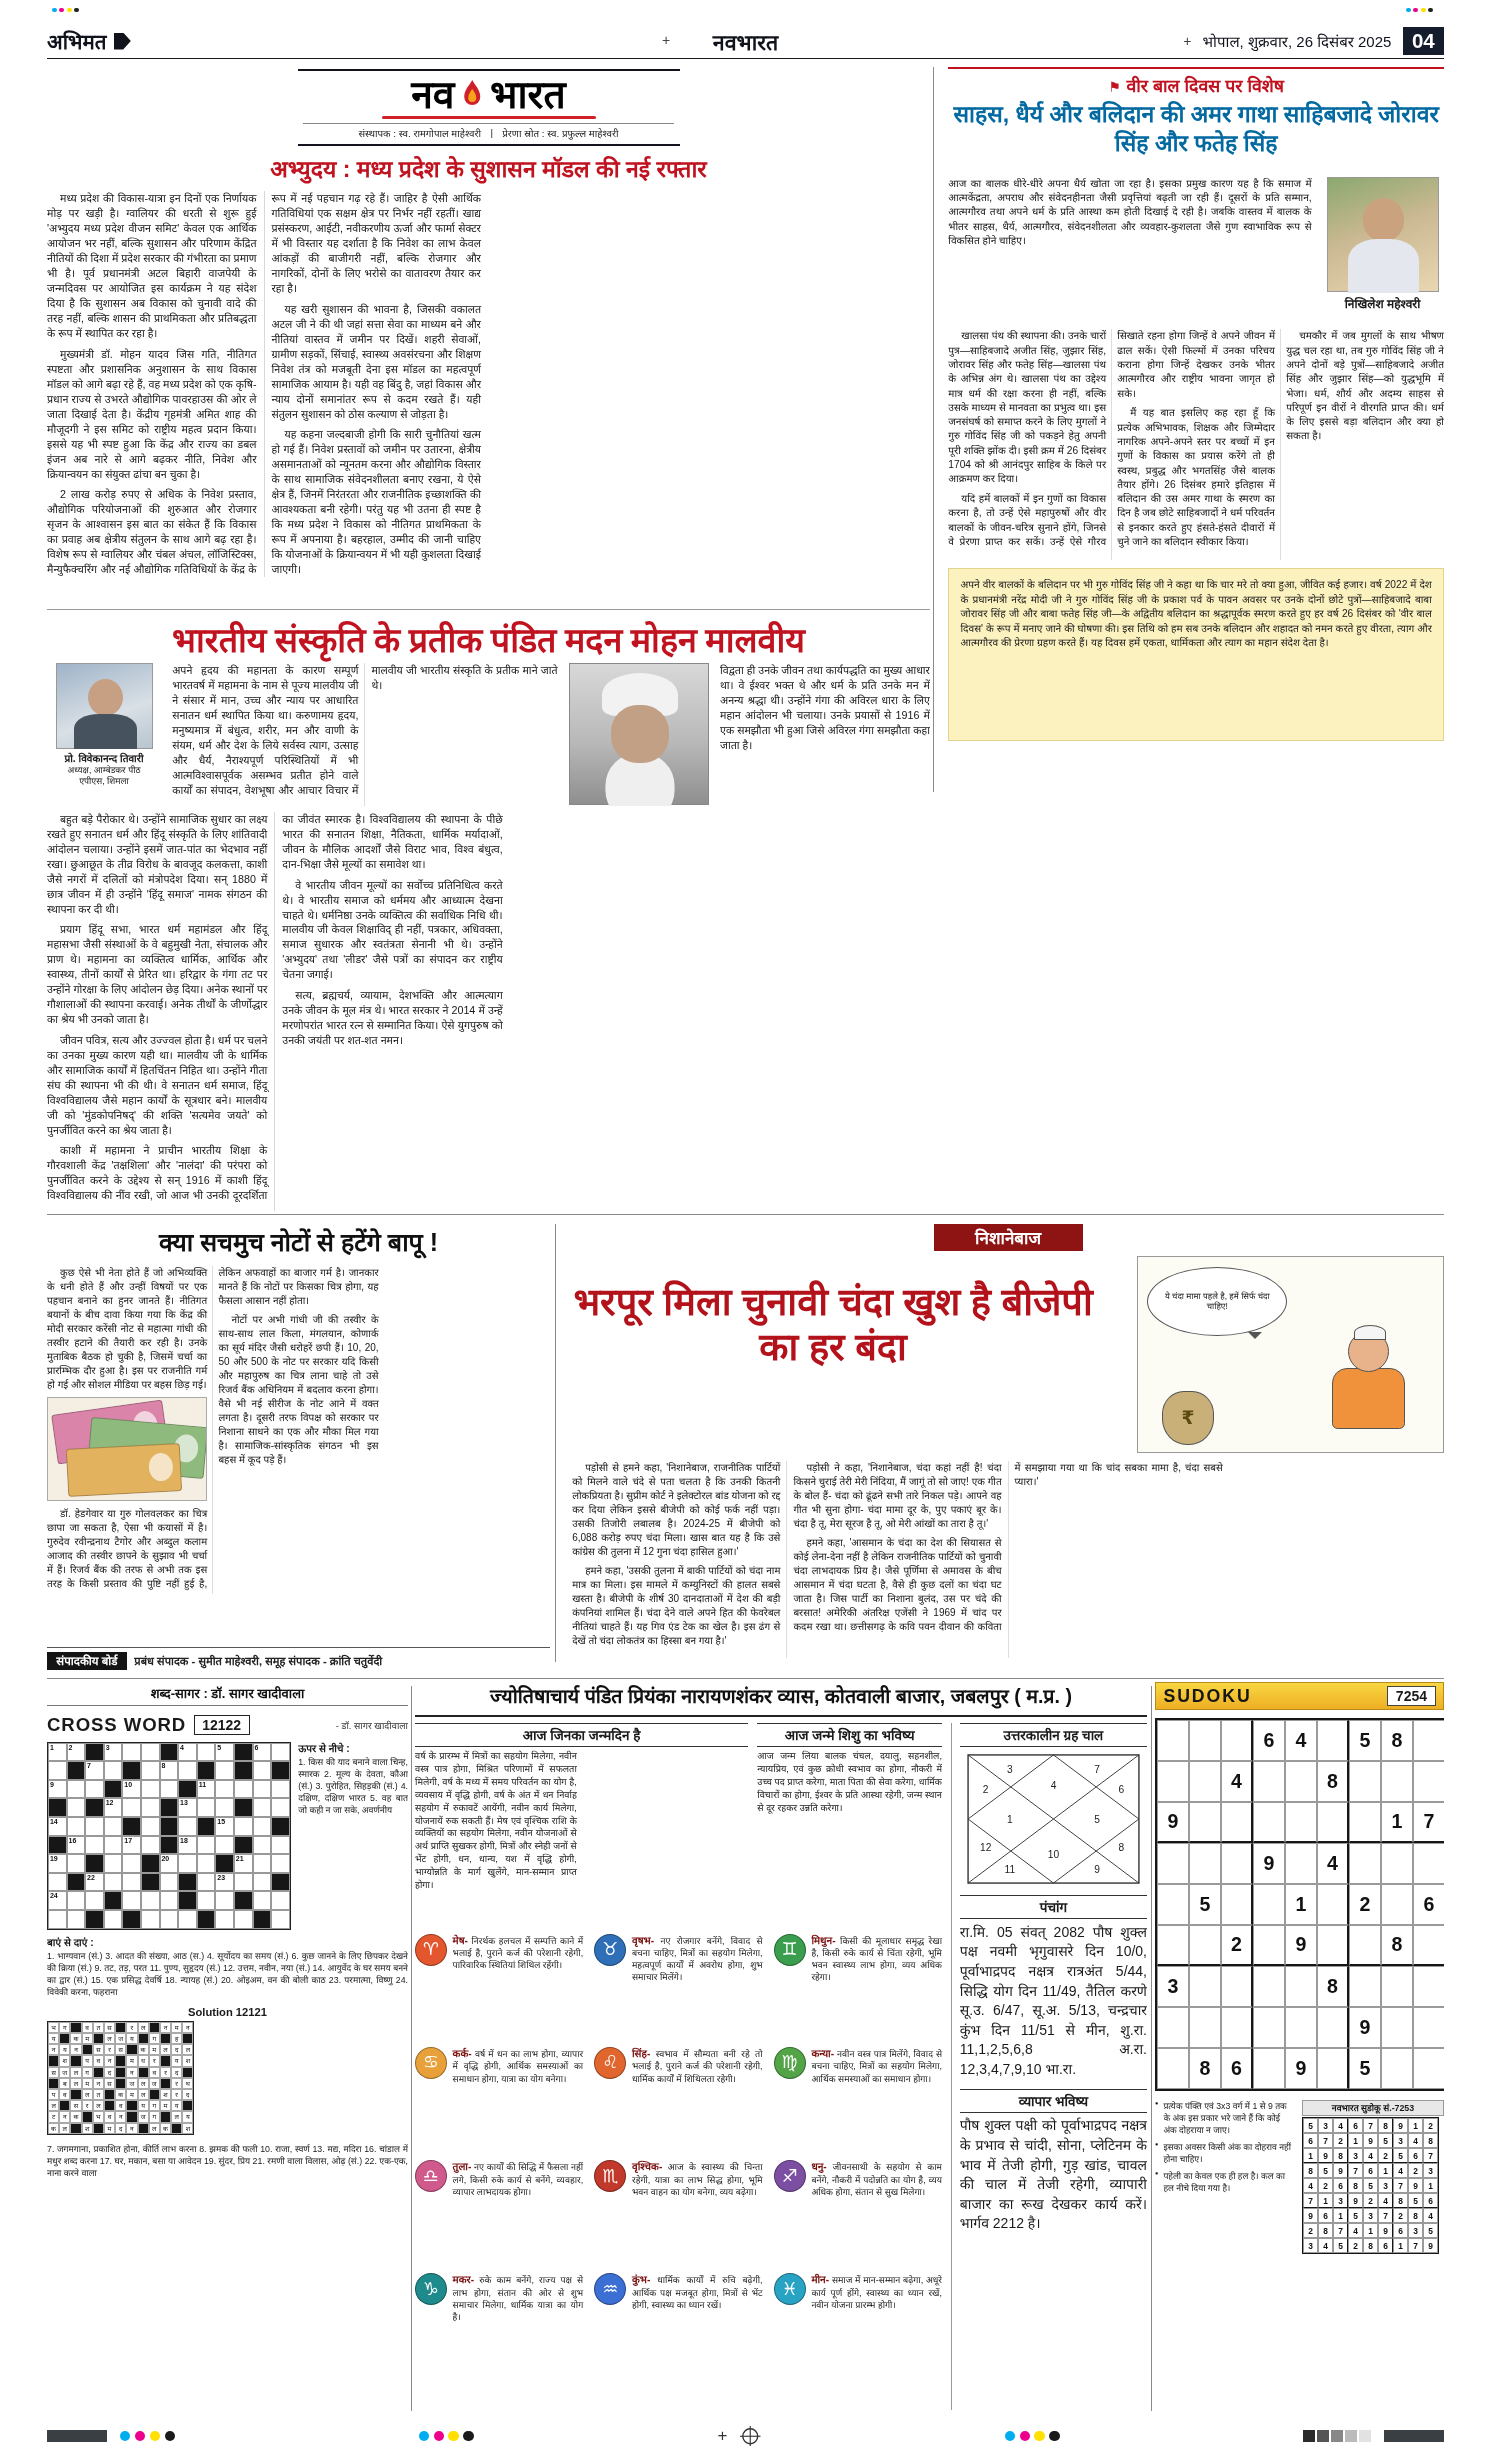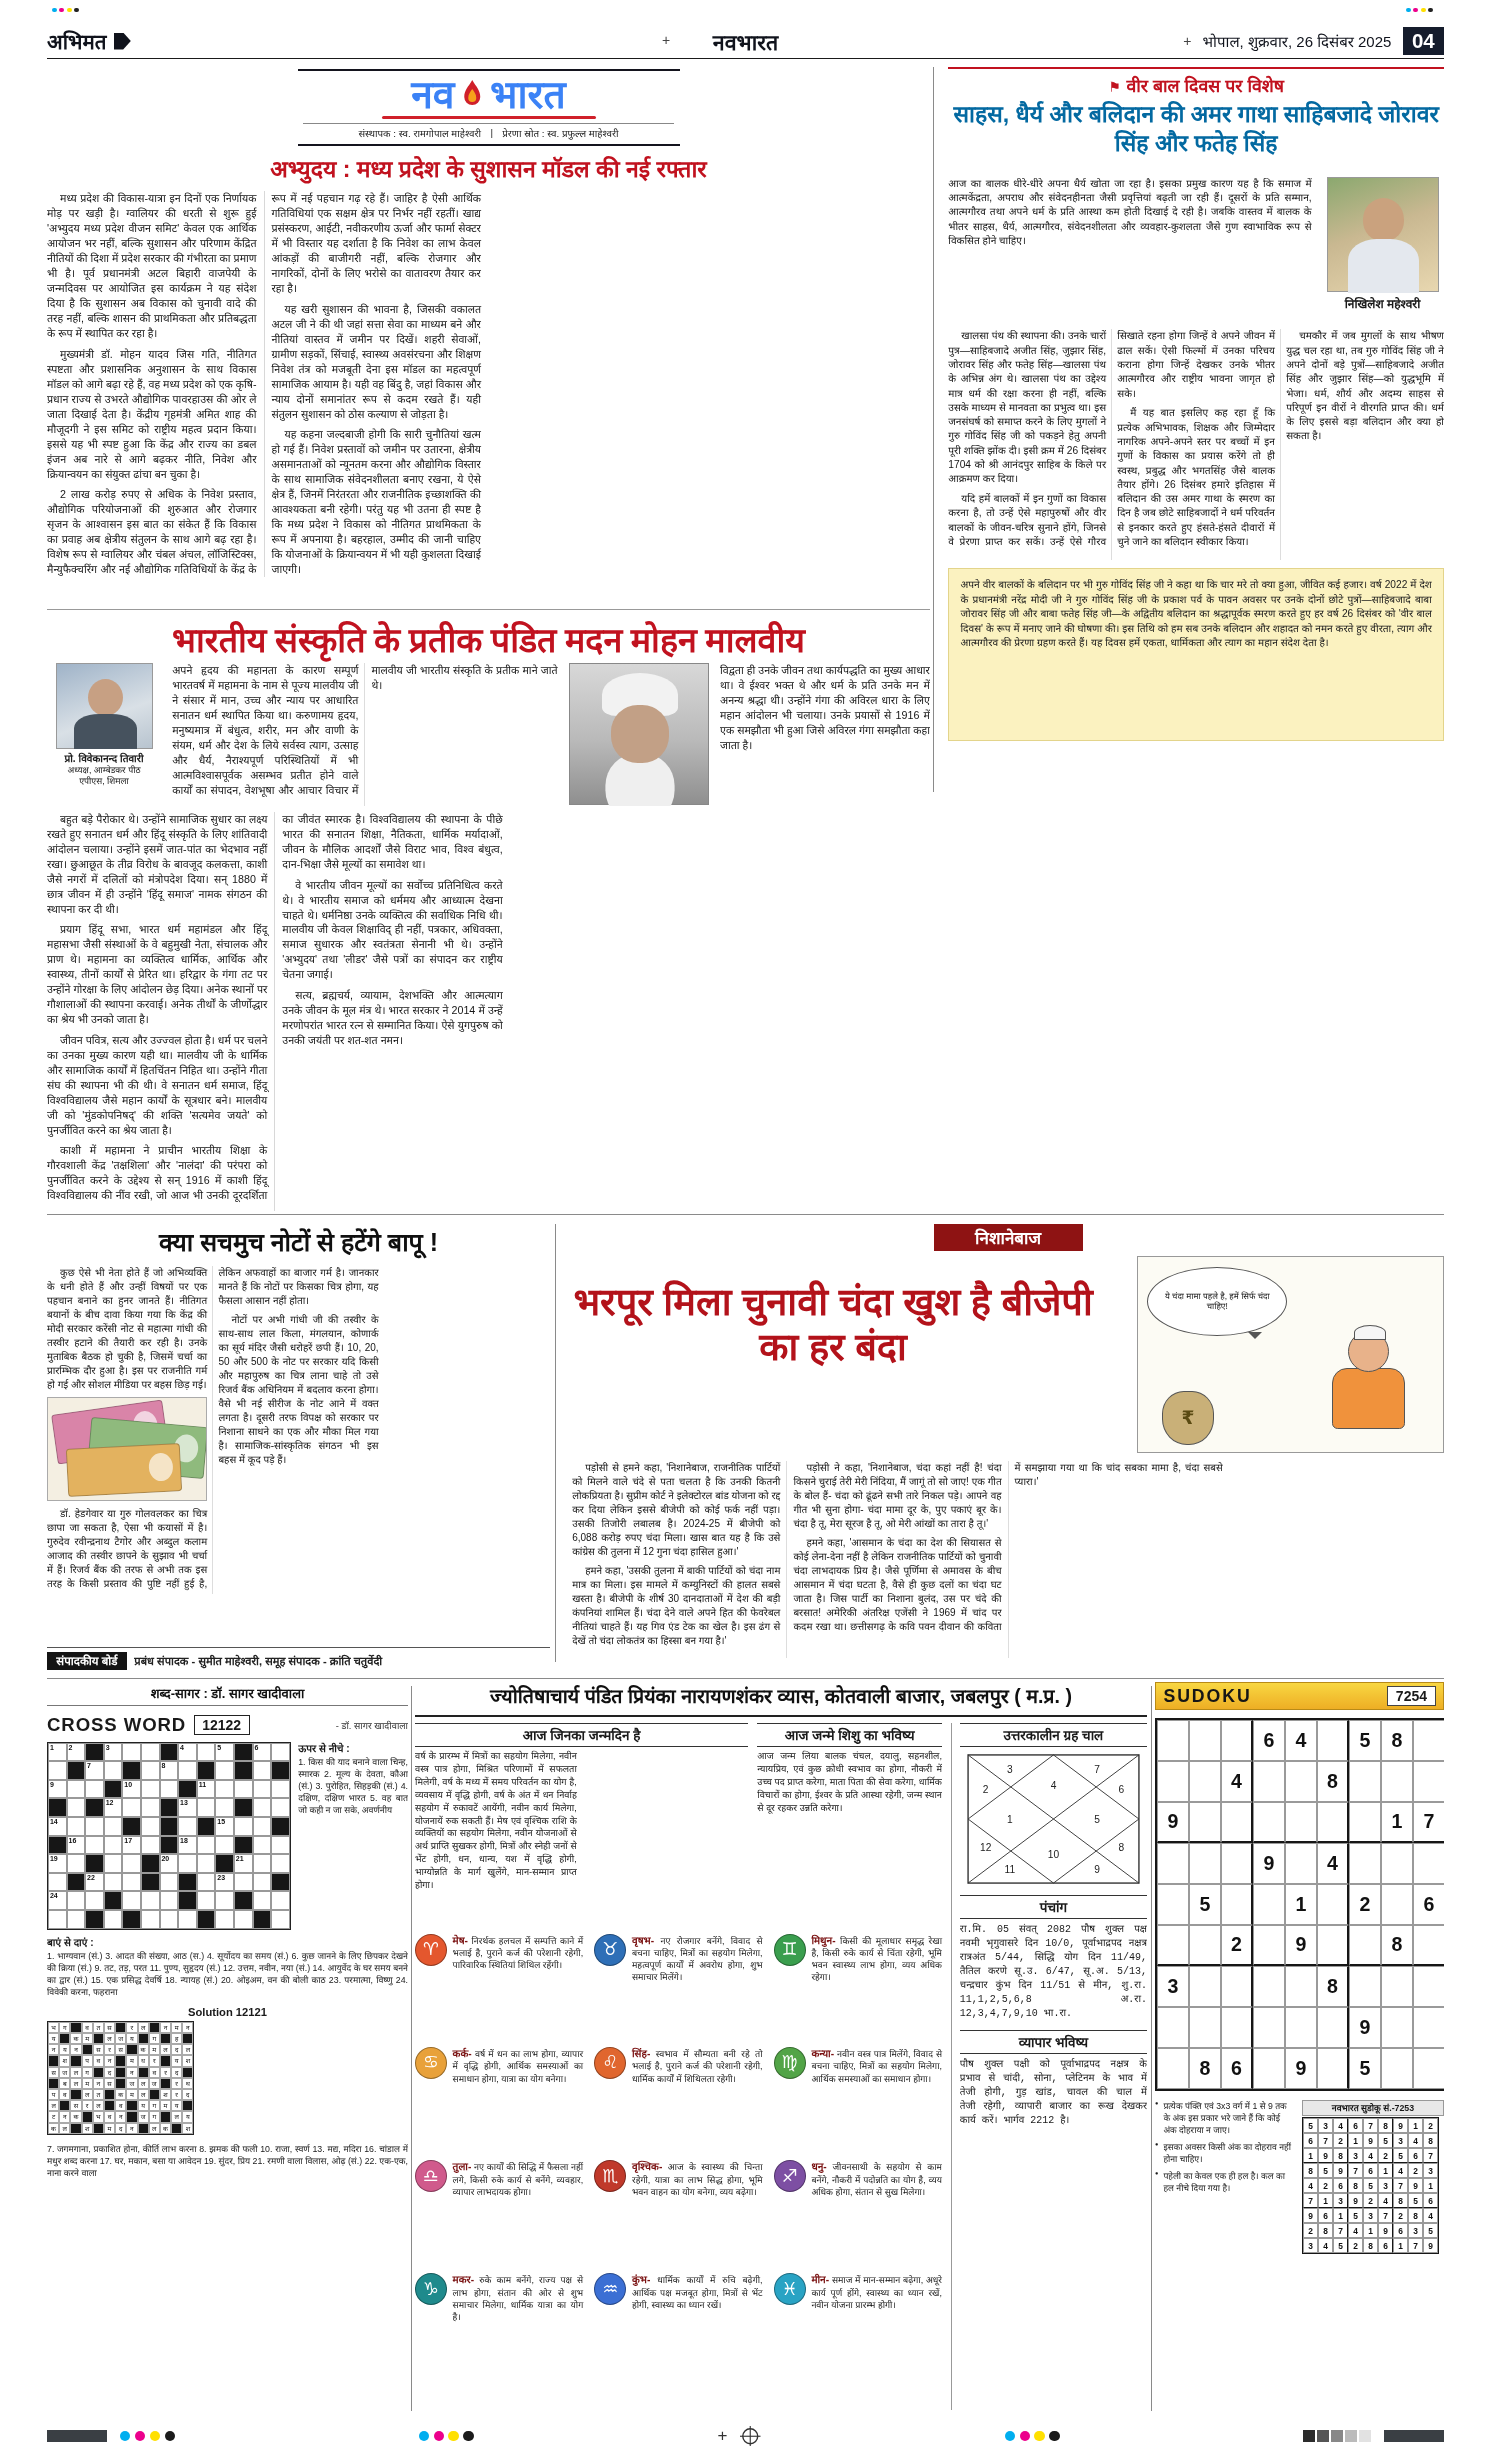--- a/index.html
+++ b/index.html
@@ -22,21 +22,21 @@
   
   .bodytext { font-size:10.7px; line-height:1.4; text-align:justify; color:#151515; overflow:hidden; }
   .bodytext p { margin-bottom:5.6px; text-indent:13px; }
   .vrule { position:absolute; width:0.9px; background:#8a8a8a; }
   .hrule { position:absolute; height:0.9px; background:#8a8a8a; }
 
   
   .editorial { position:absolute; left:47px; top:67px; width:883px; height:536px; overflow:hidden; }
   .masthead { width:382px; margin:1.9px auto 5.6px; text-align:center;
               border-top:2.8px solid #14141e; border-bottom:2.8px solid #14141e; padding:3.7px 5.6px 4.7px; }
-  .mh-title { font-size:39px; font-weight:bold; color:#3b82f6; display:flex; align-items:center; justify-content:center; gap:7.5px; line-height:1; }
+  .mh-title { font-size:39px; font-weight:bold; color:#000000; display:flex; align-items:center; justify-content:center; gap:7.5px; line-height:1; }
   .mh-swoosh { width:214px; height:2.8px; background:#d0202a; margin:2.8px auto 3.7px; border-radius:1.9px; }
   .mh-founders { display:flex; justify-content:center; gap:9.3px; font-size:9.8px; color:#222; border-top:0.9px solid #888; padding-top:2.8px; }
   .ed-headline { text-align:center; font-size:23px; font-weight:bold; color:#c1121f; margin:3.7px 0 7.5px; }
   .ed-body { height:386px; column-count:4; column-gap:15px; column-rule:0.9px solid #d8d8d8; column-fill:auto; }
 
   
   .veer { position:absolute; left:939px; top:67px; width:505px; height:726px; padding-left:9.3px; overflow:hidden; }
   .veer-kicker { border-top:2.8px solid #c1121f; text-align:center; font-weight:bold; color:#c1121f;
                  font-size:17.7px; padding-top:3.7px; margin-bottom:3.7px; }
   .veer-kicker .flag { color:#c1121f; font-size:14px; margin-right:5.6px; }
@@ -144,21 +144,21 @@
   .janm { width:333px; }
   .janm .jy-text { column-count:2; column-gap:9.3px; column-rule:0.9px solid #ddd; height:166px; column-fill:auto; }
   .shishu { flex:1; }
   .zodiac-grid { margin-top:7.5px; display:grid; grid-template-columns:repeat(3,1fr); gap:9.3px 11.2px; }
   .z-entry { display:flex; gap:5.6px; min-height:104px; }
   .z-icon { width:32px; height:32px; border-radius:50%; flex:none; display:flex; align-items:center; justify-content:center;
             color:#fff; font-size:17.7px; border:1.4px solid rgba(0,0,0,.35); }
   .z-body { font-size:9px; line-height:1.34; text-align:justify; }
   .z-name { font-weight:bold; font-size:10.2px; color:#7a1212; }
   .kundali-wrap { display:flex; justify-content:center; padding:3.7px 0; }
-  .panchang-text, .vyapar-text { font-size:10px; line-height:1.4; text-align:justify;font-family:Liberation Mono, monospace; }
+  .panchang-text, .vyapar-text { font-size:14px; line-height:1.4; text-align:justify; }
 
   
   .sud-col { position:absolute; left:1155px; top:1682px; width:289px; height:728px; overflow:hidden; }
   .sud-bar { height:28px; background:linear-gradient(180deg,#f8d742,#eeae24); display:flex; align-items:center; padding:0 7.5px; border:0.9px solid #b88a17; }
   .sud-title { font-weight:bold; font-size:17.7px; letter-spacing:1.9px; color:#161616; }
   .sud-no { margin-left:auto; background:#fff; border:0.9px solid #444; font-weight:bold; font-size:14px; padding:0.9px 7.5px; }
   .su-grid { display:grid; grid-template-columns:repeat(9,32px); grid-auto-rows:41px; border:2.8px solid #161616; width:max-content; margin:7.5px auto 0; }
   .su-cell { border:0.9px solid #9a9a9a; display:flex; align-items:center; justify-content:center; font-size:19.6px; font-weight:bold; color:#111; }
   .su-cell.br { border-right:2.3px solid #161616; }
   .su-cell.bb { border-bottom:2.3px solid #161616; }

